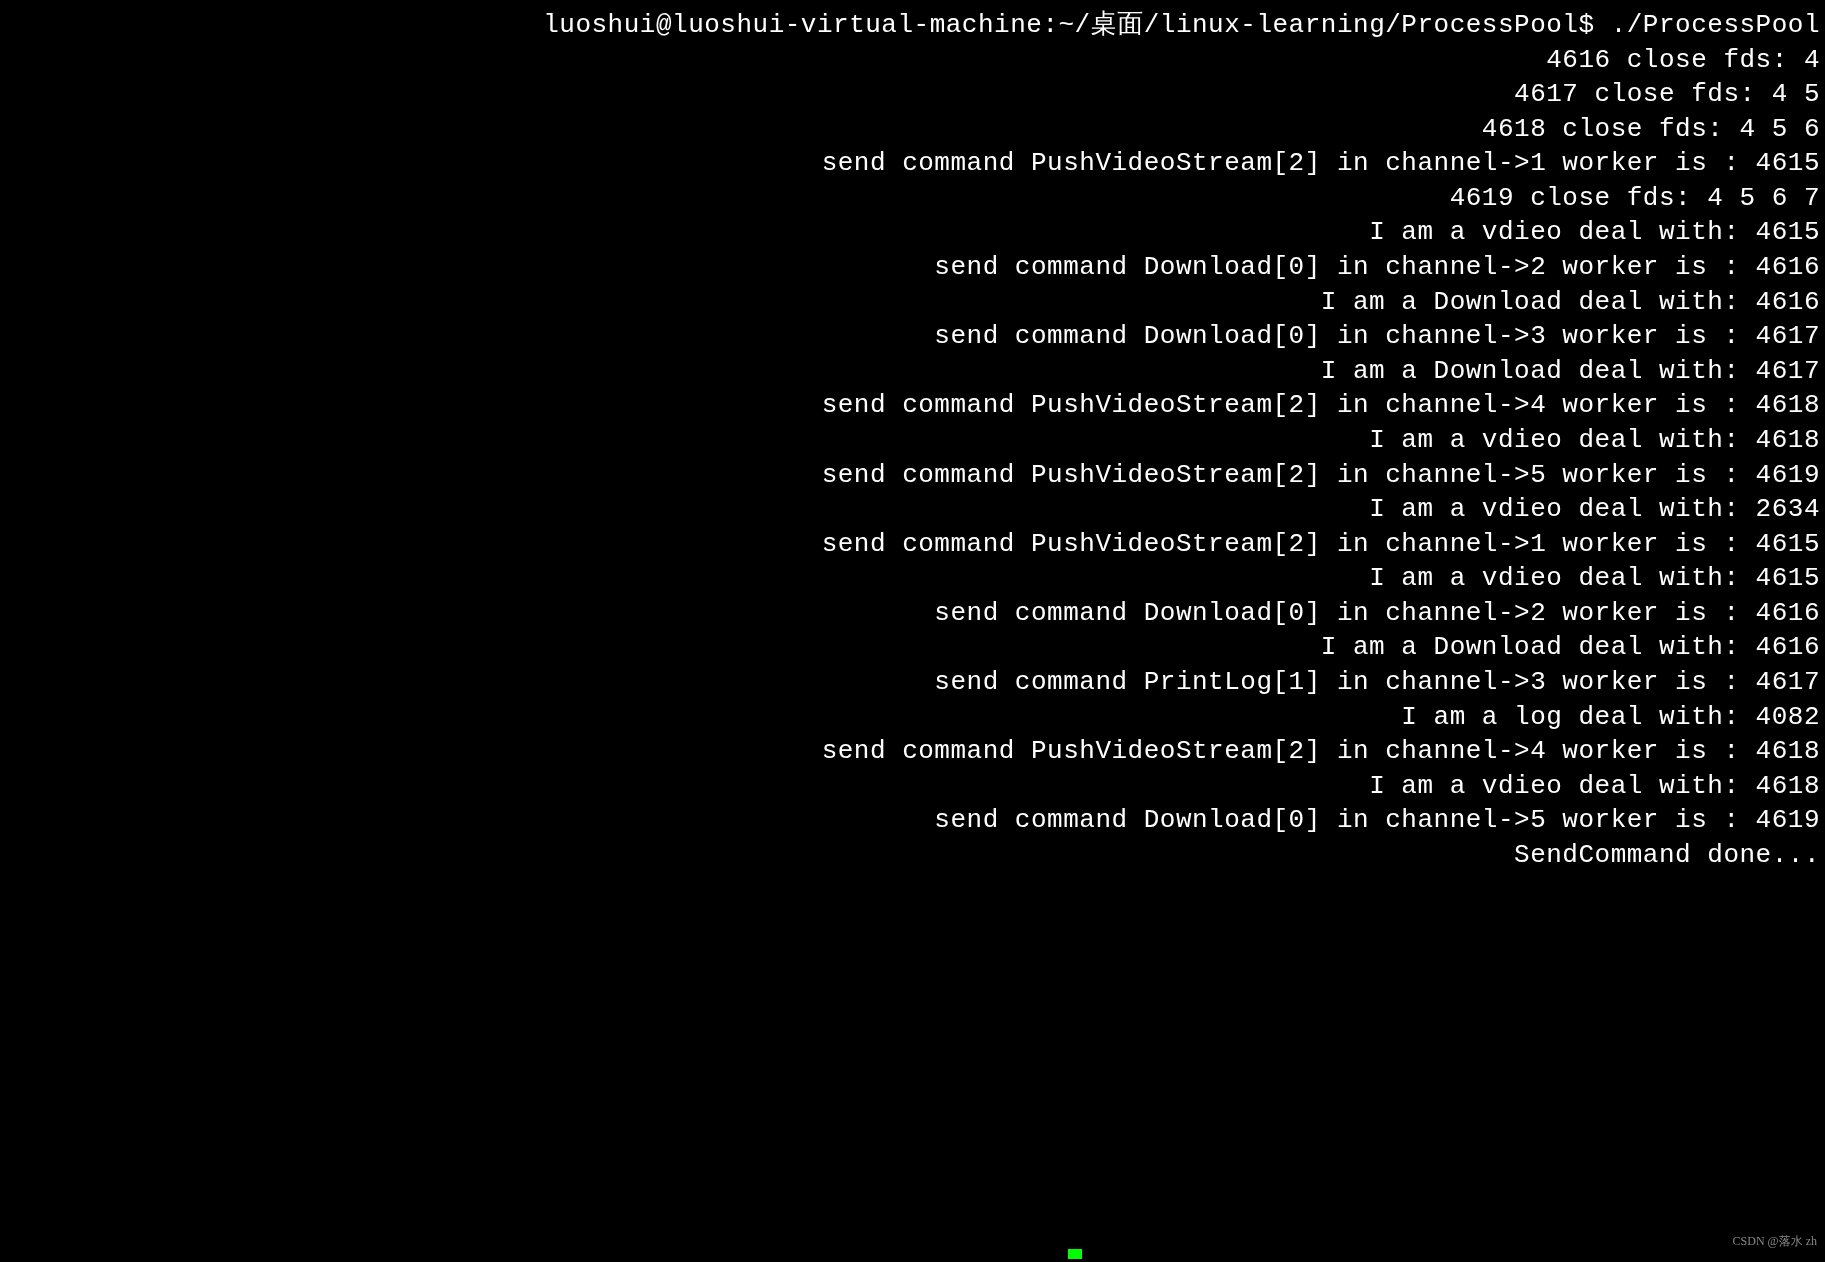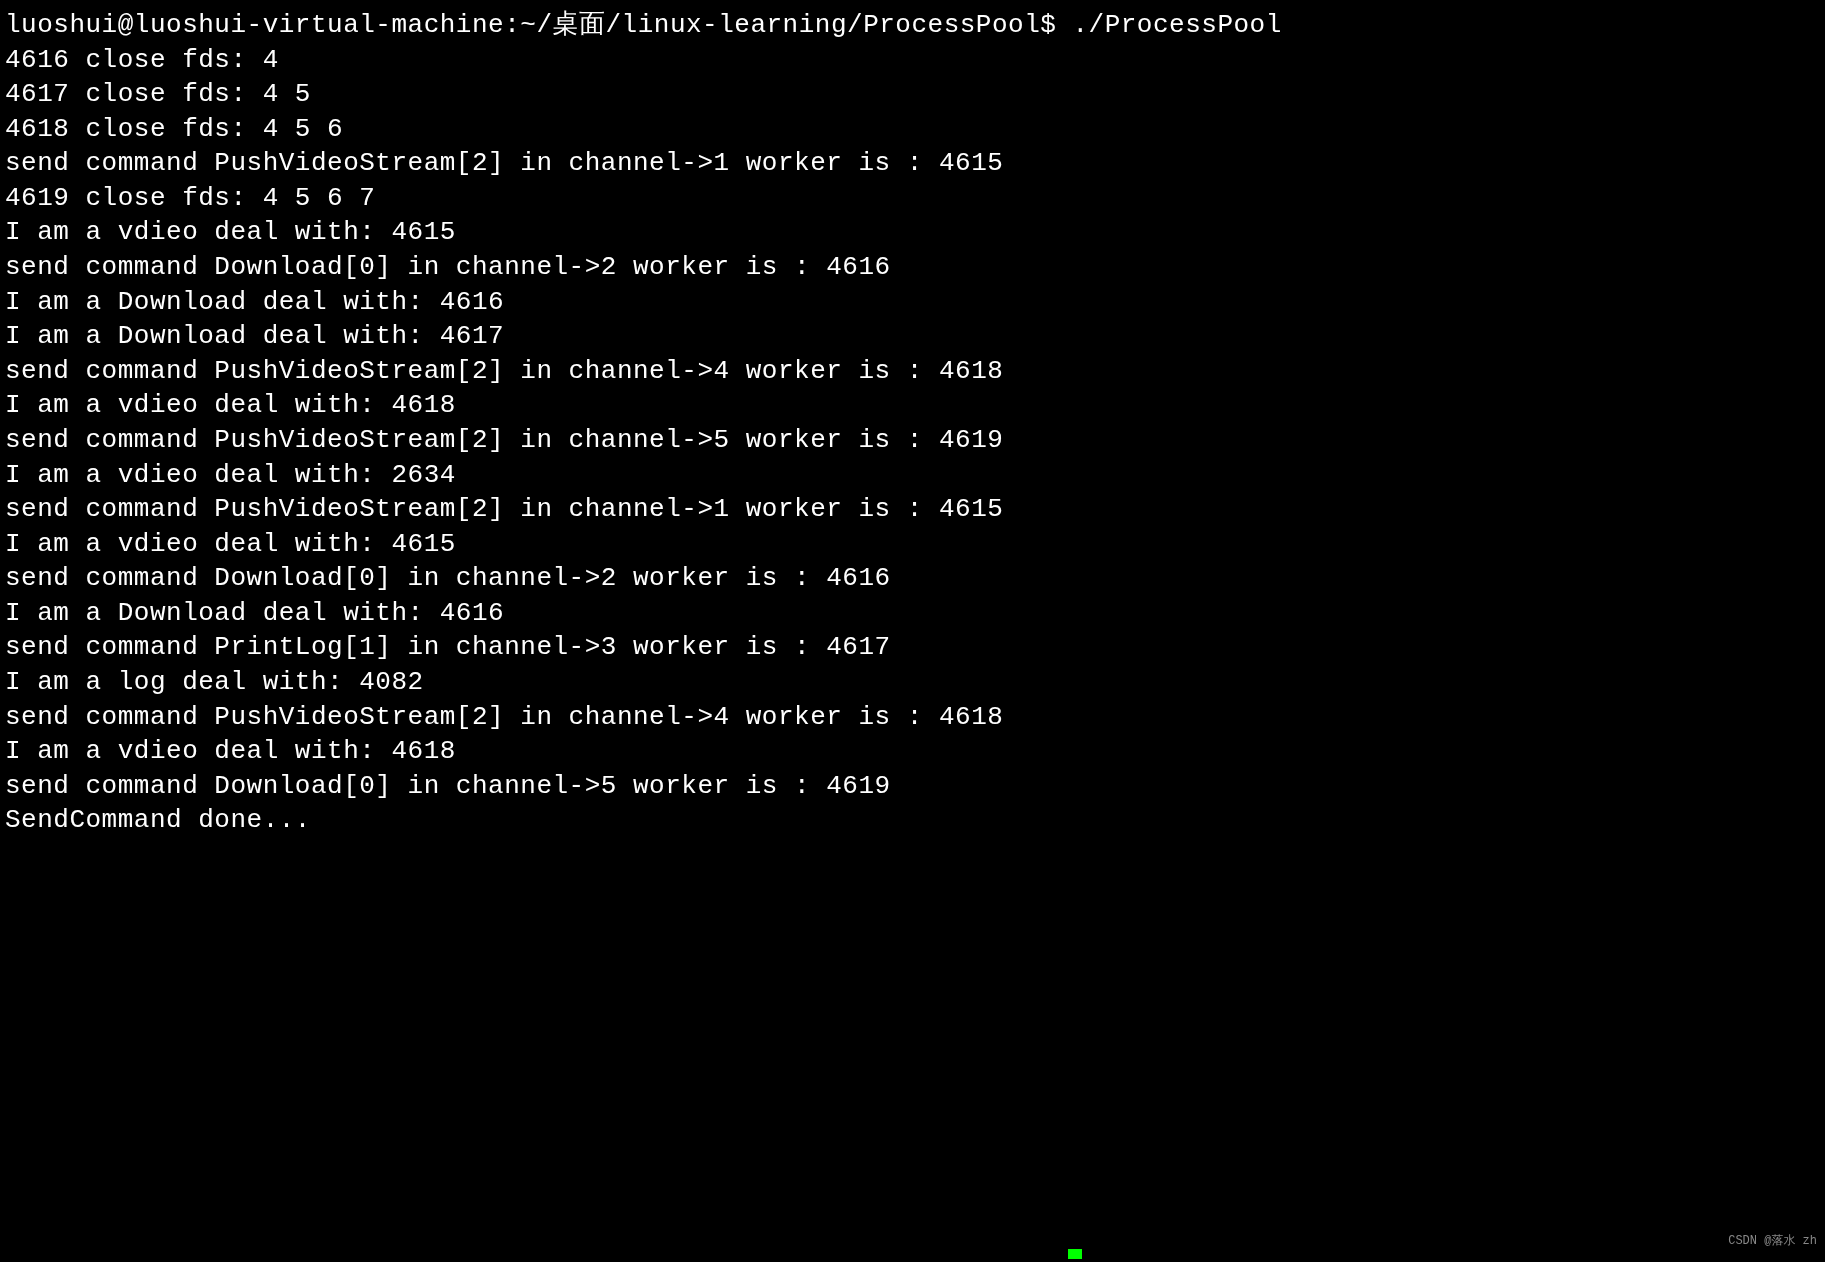--- a/index.html
+++ b/index.html
@@ -15,28 +15,29 @@
       line-height: 1.33;
       padding: 8px 5px;
       width: 1825px;
       height: 1262px;
       overflow: hidden;
       position: relative;
     }
     .terminal-line {
       white-space: pre;
       letter-spacing: 0.5px;
+      text-align: right;
     }
     .watermark {
       position: absolute;
       bottom: 12px;
       right: 8px;
       font-size: 12px;
       color: #888888;
-      font-family: Liberation Mono, monospace;
+      font-family: Liberation Serif, serif;
     }
     .cursor-block {
       position: absolute;
       bottom: 3px;
       left: 1068px;
       width: 14px;
       height: 10px;
       background-color: #00ff00;
     }
   </style>
@@ -46,20 +47,21 @@
 <div>
   <div class="terminal-line">luoshui@luoshui-virtual-machine:~/桌面/linux-learning/ProcessPool$ ./ProcessPool</div>
   <div class="terminal-line">4616 close fds: 4</div>
   <div class="terminal-line">4617 close fds: 4 5</div>
   <div class="terminal-line">4618 close fds: 4 5 6</div>
   <div class="terminal-line">send command PushVideoStream[2] in channel-&gt;1 worker is : 4615</div>
   <div class="terminal-line">4619 close fds: 4 5 6 7</div>
   <div class="terminal-line">I am a vdieo deal with: 4615</div>
   <div class="terminal-line">send command Download[0] in channel-&gt;2 worker is : 4616</div>
   <div class="terminal-line">I am a Download deal with: 4616</div>
+  <div class="terminal-line">send command Download[0] in channel-&gt;3 worker is : 4617</div>
   <div class="terminal-line">I am a Download deal with: 4617</div>
   <div class="terminal-line">send command PushVideoStream[2] in channel-&gt;4 worker is : 4618</div>
   <div class="terminal-line">I am a vdieo deal with: 4618</div>
   <div class="terminal-line">send command PushVideoStream[2] in channel-&gt;5 worker is : 4619</div>
   <div class="terminal-line">I am a vdieo deal with: 2634</div>
   <div class="terminal-line">send command PushVideoStream[2] in channel-&gt;1 worker is : 4615</div>
   <div class="terminal-line">I am a vdieo deal with: 4615</div>
   <div class="terminal-line">send command Download[0] in channel-&gt;2 worker is : 4616</div>
   <div class="terminal-line">I am a Download deal with: 4616</div>
   <div class="terminal-line">send command PrintLog[1] in channel-&gt;3 worker is : 4617</div>

